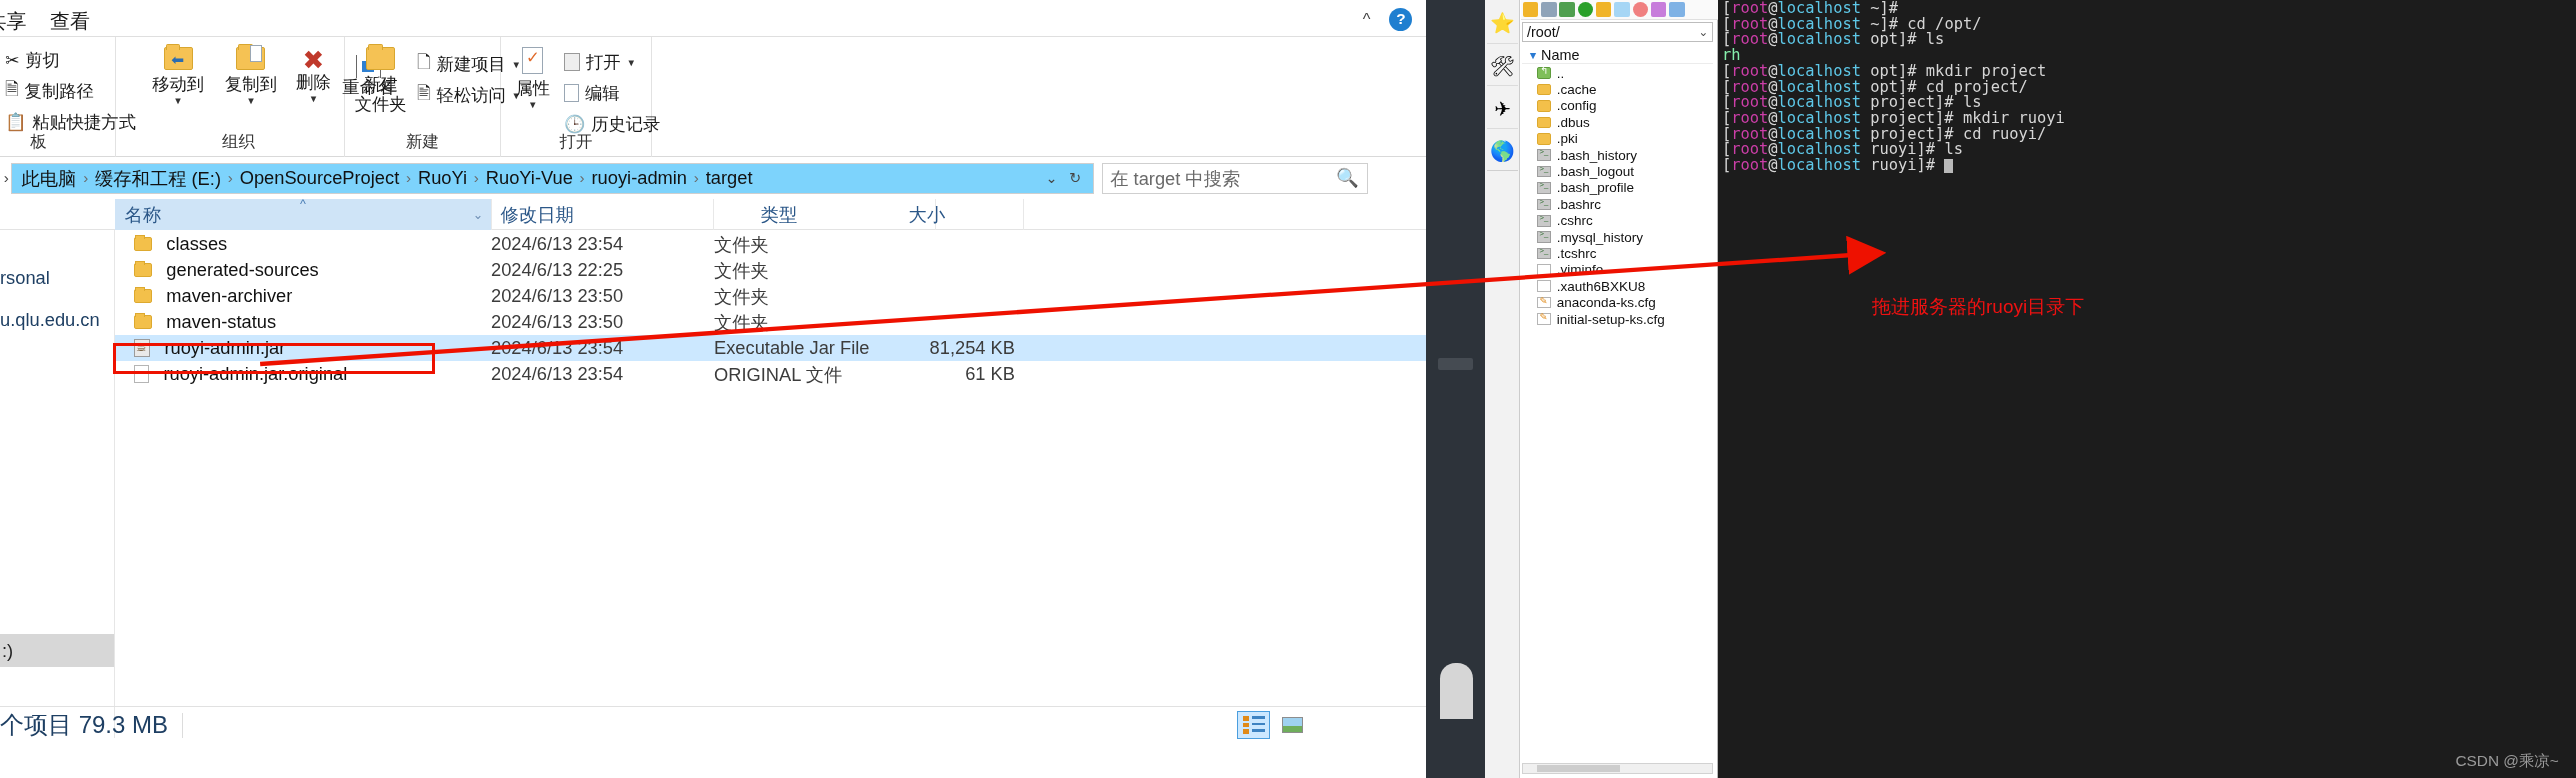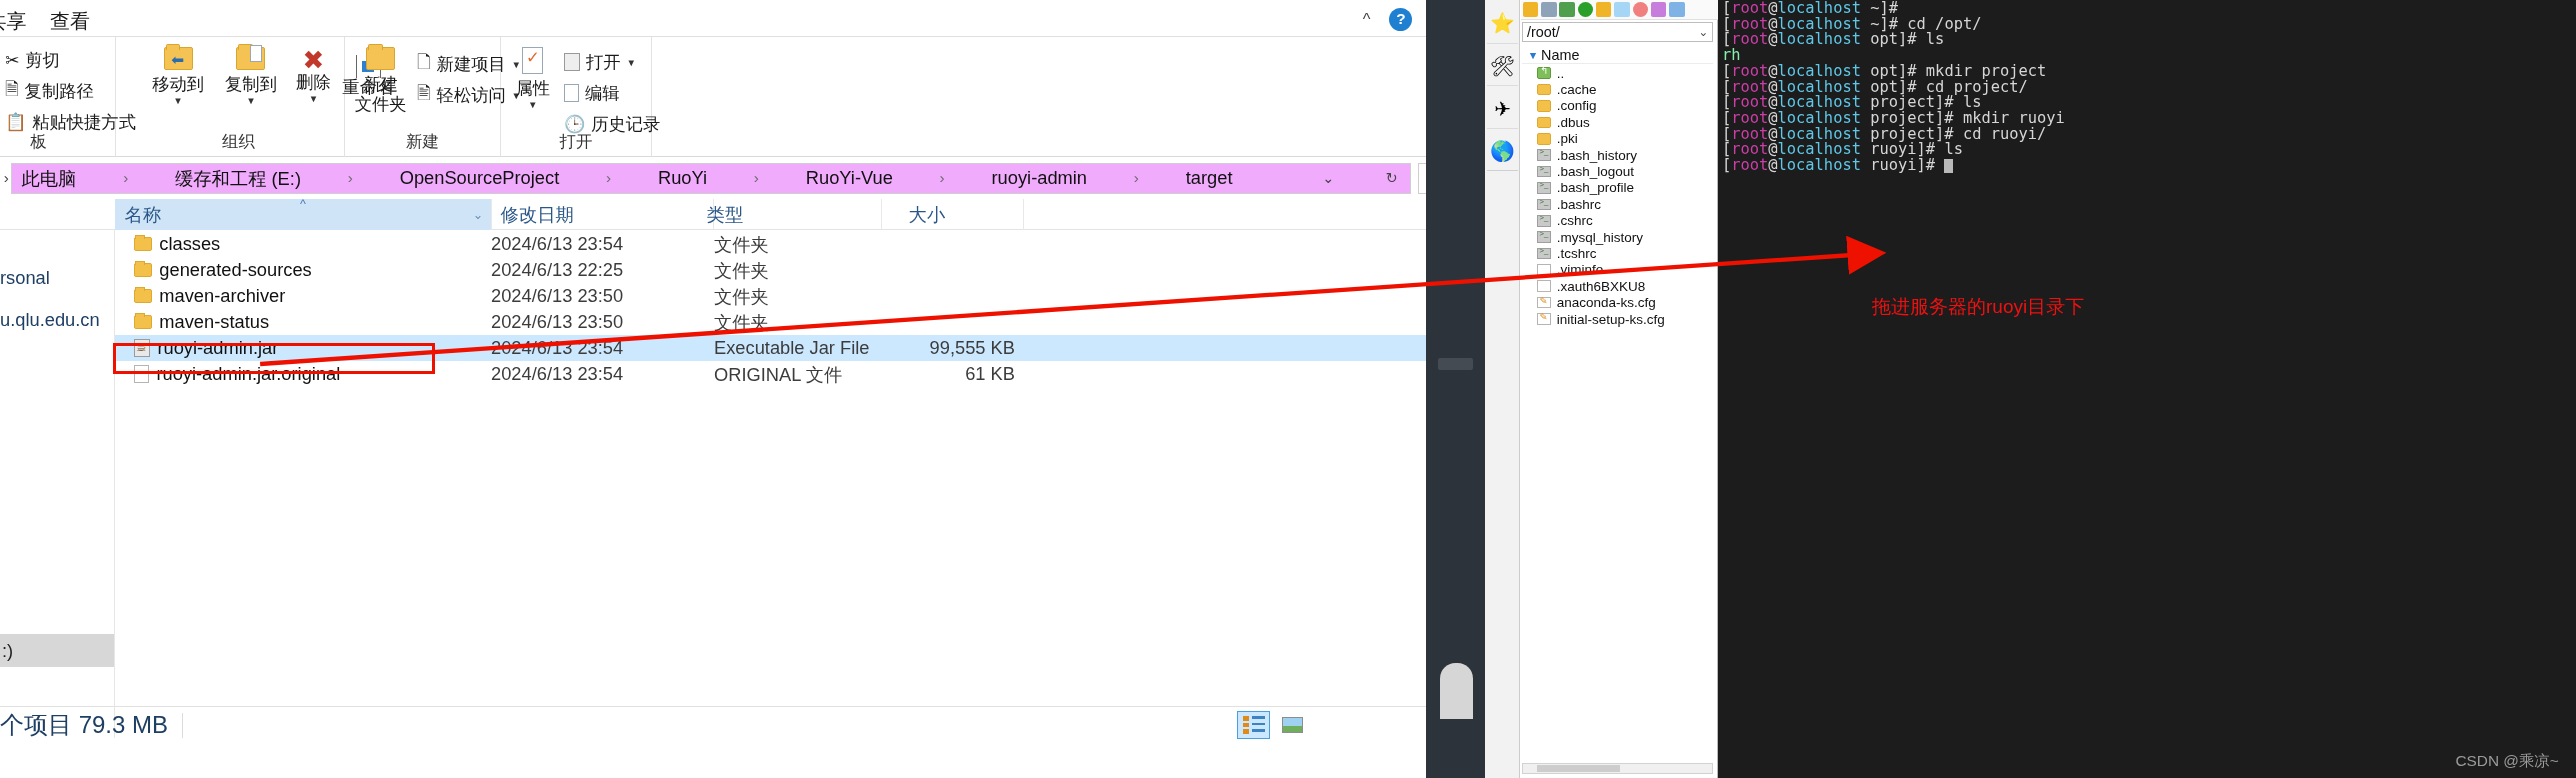--- a/index.html
+++ b/index.html
@@ -85,23 +85,23 @@
   }
 
   
   .addrbar {
     position: absolute; left: 0; top: 157px; width: 1426px; height: 42px;
     display: flex; align-items: center;
   }
   .navbtns { display: flex; align-items: center; gap: 3.9px; padding-left: 1.9px; }
   .crumbbox {
     flex: 0 0 1083px; height: 31px; margin-left: 1.9px;
-    border: 1px solid #cfcfcf; background: #f0abfc;
+    border: 1px solid #cfcfcf; background: #7dd3fc;
     display: flex; align-items: center; padding: 0 5.8px;
-    font-size: 18.3px; color: #111; gap: 40px;
+    font-size: 18.3px; color: #111;
   }
   .crumb { padding: 0 3.9px; white-space: nowrap; }
   .sep { color: #6b6b6b; font-size: 15.4px; padding: 0 2.9px; }
   .crumb-spacer { flex: 1 1 auto; }
   .crumb-ico { font-size: 14.4px; color: #444; padding: 0 5.8px; }
   .searchbox {
     flex: 0 0 266px; height: 31px; margin-left: 7.7px;
     border: 1px solid #cfcfcf; background: #fff;
     display: flex; align-items: center; padding: 0 7.7px;
     font-size: 18.3px; color: #6a6a6a;
@@ -140,21 +140,21 @@
     font-size: 18.3px; color:#222;
   }
 
   
   .filelist { position: absolute; left: 115px; top: 231px; width: 1312px; }
   .frow {
     position: relative; height: 26px; display: flex; align-items: center;
     font-size: 18.3px; color: #111;
   }
   .frow.selected { background: #cce8ff; }
-  .fname { display: flex; align-items: center; gap: 7px; width: 376px; padding-left: 19px; }
+  .fname { display: flex; align-items: center; gap: 14px; width: 376px; padding-left: 19px; }
   .fdate { width: 223px; color: #3c3c3c; }
   .ftype { width: 185px; color: #3c3c3c; }
   .fsize { width: 116px; text-align: right; color: #3c3c3c; }
 
   .ic-folder-sm {
     position: relative; width: 18.3px; height: 14.4px; background: #f3c04a;
     border: 1px solid #dda92f; border-radius: 1.9px; flex: none;
   }
   .ic-folder-sm::before {
     content:''; position:absolute; left:0; top:-2.9px; width:7.7px; height:2.9px;
@@ -450,21 +450,21 @@
 
     <div class="colhdr">
       <div class="cell sorted" style="left:115px; width:377px;">
         <span class="sortmark">^</span>
         <span>名称</span>
         <span class="chev">⌄</span>
       </div>
       <div class="cell" style="left:491px; width:223px;">
         <span>修改日期</span>
       </div>
-      <div class="cell" style="left:697px; width:185px;">
+      <div class="cell" style="left:751px; width:185px;">
         <span>类型</span>
       </div>
       <div class="cell" style="left:899px; width:125px;">
         <span>大小</span>
       </div>
     </div>
 
     <div class="leftpane-divider"></div>
     <div class="nav-sliver" style="top:267px;">rsonal</div>
     <div class="nav-sliver" style="top:309px;">u.qlu.edu.cn</div>
@@ -507,21 +507,21 @@
         <div class="ftype">文件夹</div>
         <div class="fsize"></div>
       </div>
       <div class="frow selected">
         <div class="fname">
           <span class="ic-jar"></span>
           <span>ruoyi-admin.jar</span>
         </div>
         <div class="fdate">2024/6/13 23:54</div>
         <div class="ftype">Executable Jar File</div>
-        <div class="fsize">99,555 KB</div>
+        <div class="fsize">81,254 KB</div>
       </div>
       <div class="frow">
         <div class="fname">
           <span class="ic-blank"></span>
           <span>ruoyi-admin.jar.original</span>
         </div>
         <div class="fdate">2024/6/13 23:54</div>
         <div class="ftype">ORIGINAL 文件</div>
         <div class="fsize">61 KB</div>
       </div>

